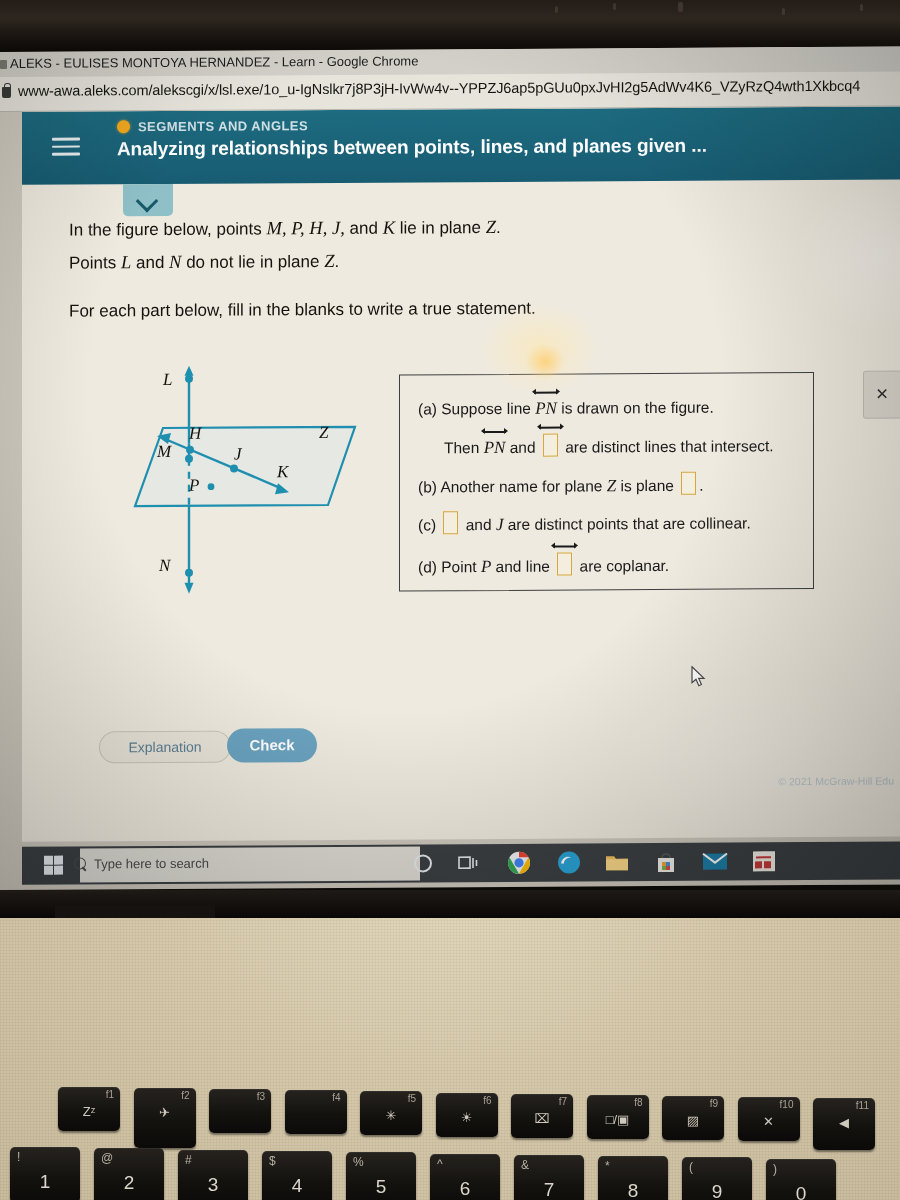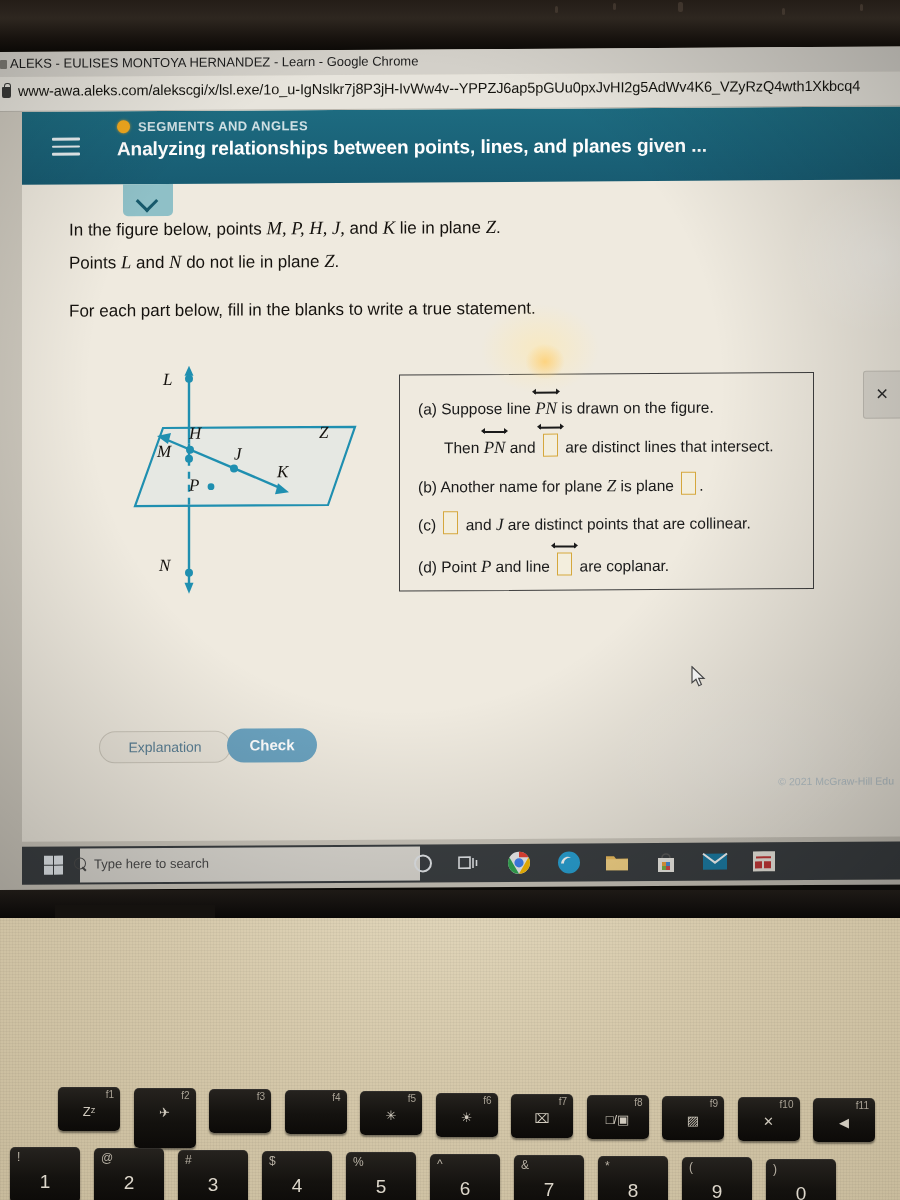--- a/index.html
+++ b/index.html
@@ -471,21 +471,21 @@
           <span class="glyph">□/▣</span>
         </div>
         <div class="key" style="left: 676px; top: 10.8px; width: 62px; height: 44px;">
           <span class="fn">f9</span>
           <span class="glyph">▨</span>
         </div>
         <div class="key" style="left: 751.5px; top: 11.9px; width: 62px; height: 44px;">
           <span class="fn">f10</span>
           <span class="glyph">✕</span>
         </div>
-        <div class="key" style="left: 827px; top: 13px; width: 62px; height: 44px;">
+        <div class="key" style="left: 827px; top: 13px; width: 62px; height: 52px;">
           <span class="fn">f11</span>
           <span class="glyph">◀</span>
         </div>
       </div>
     <div id="numrow">
         <div class="key" style="left: 24px; top: 62px; width: 70px; height: 56px;">
           <span class="sym">!</span>
           <span class="num">1</span>
         </div>
         <div class="key" style="left: 108px; top: 63.3px; width: 70px; height: 56px;">

